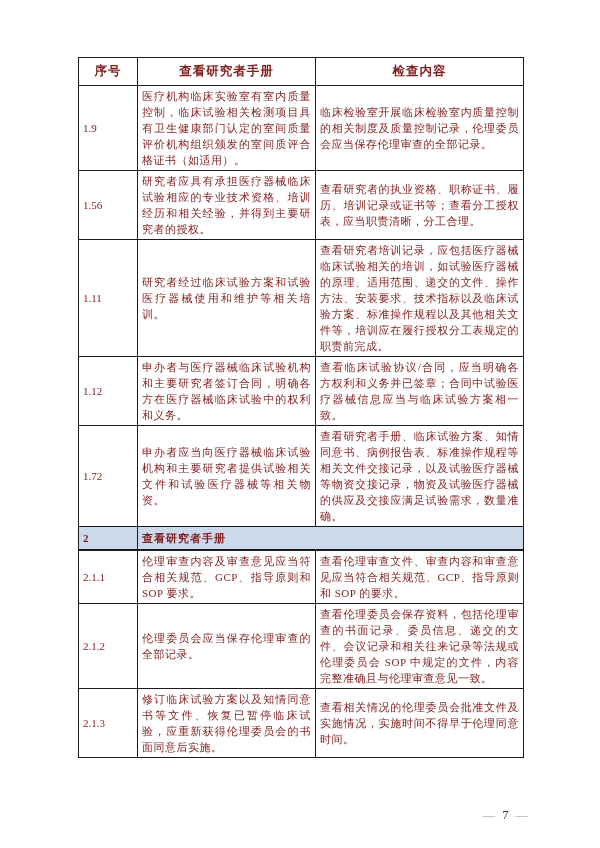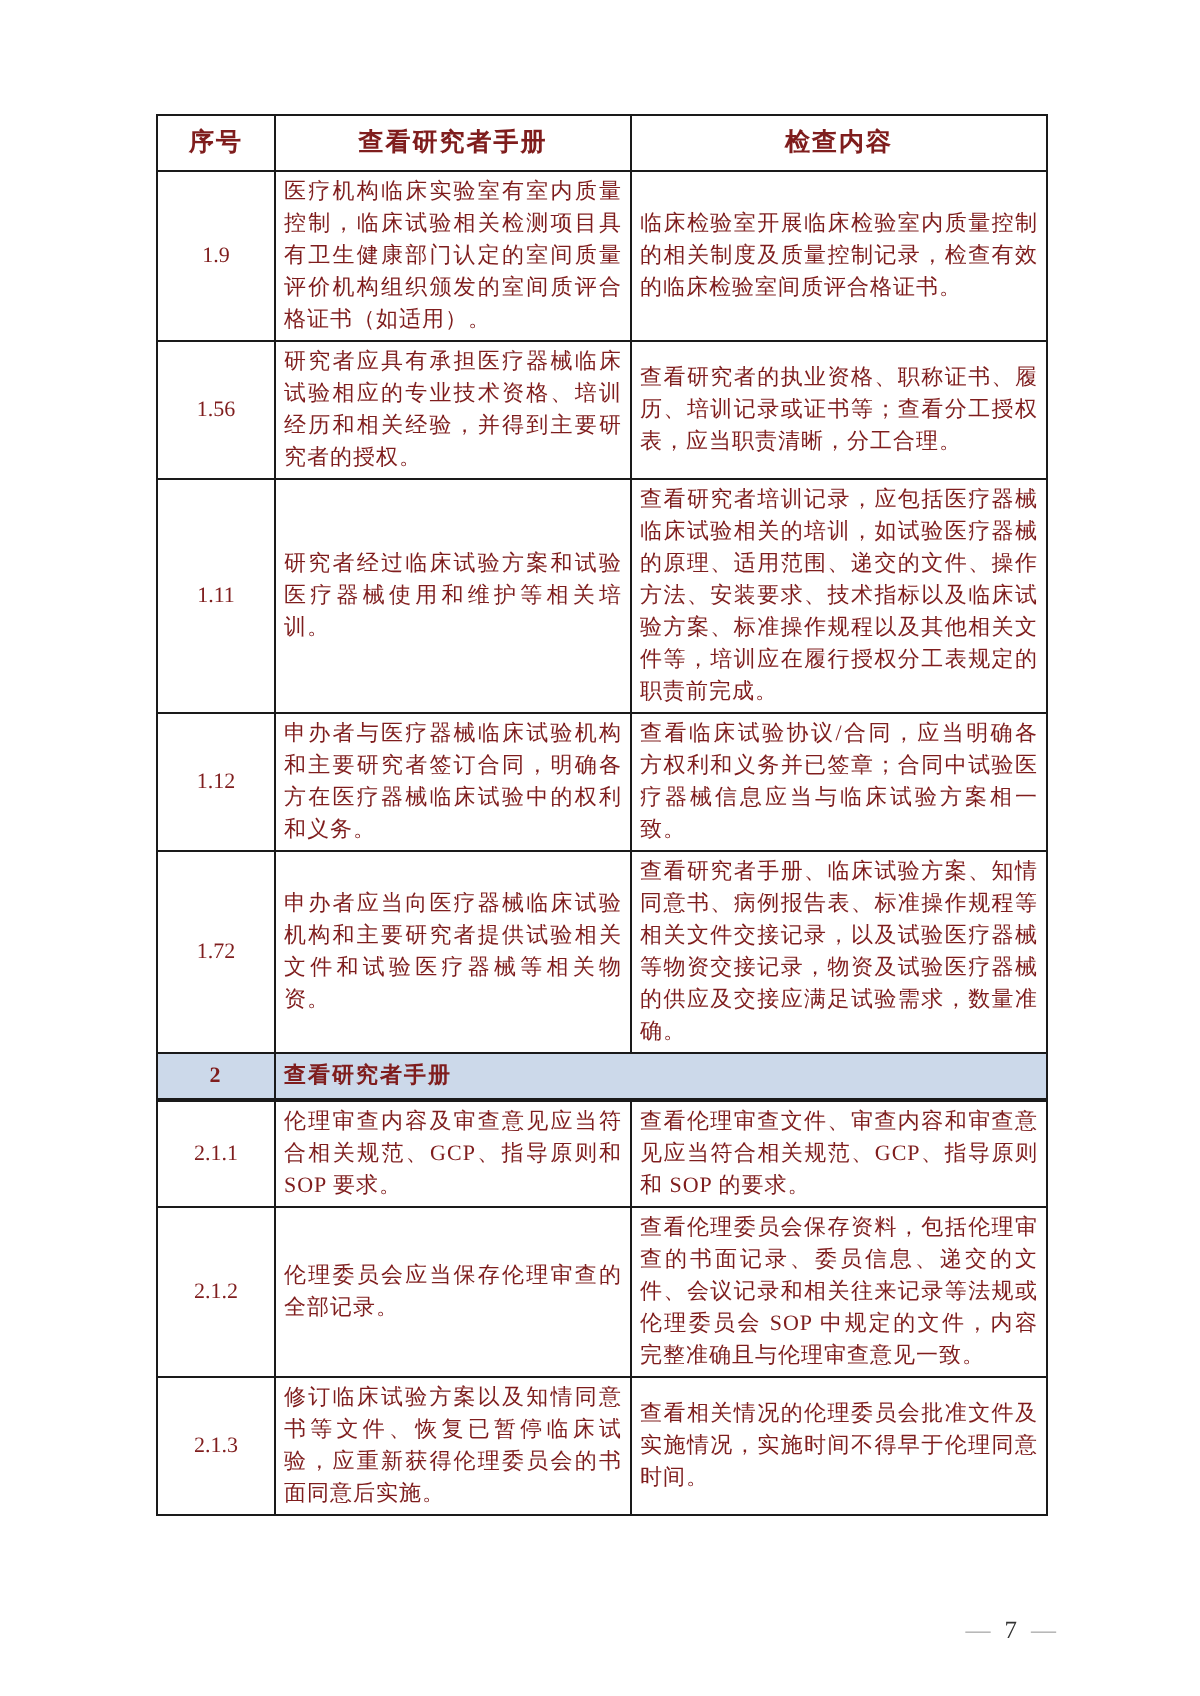--- a/index.html
+++ b/index.html
@@ -38,21 +38,20 @@
     letter-spacing: 1px;
     background: #ffffff;
   }
   table.checklist td {
     font-size: 11px;
     line-height: 16px;
     padding: 2px 4px;
     font-family: Liberation Serif, serif;
   }
   td.num {
-    text-align: center;
     letter-spacing: 0;
     font-size: 11.5px;
   }
   td.point, td.content {
     text-align: justify;
     letter-spacing: 0.5px;
   }
   tr.section-row td {
     background: #ccd9ea;
     font-weight: bold;
@@ -94,21 +93,21 @@
       <tr>
         <th>序号</th>
         <th>查看研究者手册</th>
         <th>检查内容</th>
       </tr>
     </thead>
     <tbody>
       <tr>
         <td class="num">1.9</td>
         <td class="point">医疗机构临床实验室有室内质量控制，临床试验相关检测项目具有卫生健康部门认定的室间质量评价机构组织颁发的室间质评合格证书（如适用）。</td>
-        <td class="content">临床检验室开展临床检验室内质量控制的相关制度及质量控制记录，检查有效的临床检验室间质评合格证书。</td>
+        <td class="content">临床检验室开展临床检验室内质量控制的相关制度及质量控制记录，伦理委员会应当保存伦理审查的全部记录。</td>
       </tr>
       <tr>
         <td class="num">1.56</td>
         <td class="point">研究者应具有承担医疗器械临床试验相应的专业技术资格、培训经历和相关经验，并得到主要研究者的授权。</td>
         <td class="content">查看研究者的执业资格、职称证书、履历、培训记录或证书等；查看分工授权表，应当职责清晰，分工合理。</td>
       </tr>
       <tr>
         <td class="num">1.11</td>
         <td class="point">研究者经过临床试验方案和试验医疗器械使用和维护等相关培训。</td>
         <td class="content">查看研究者培训记录，应包括医疗器械临床试验相关的培训，如试验医疗器械的原理、适用范围、递交的文件、操作方法、安装要求、技术指标以及临床试验方案、标准操作规程以及其他相关文件等，培训应在履行授权分工表规定的职责前完成。</td>

